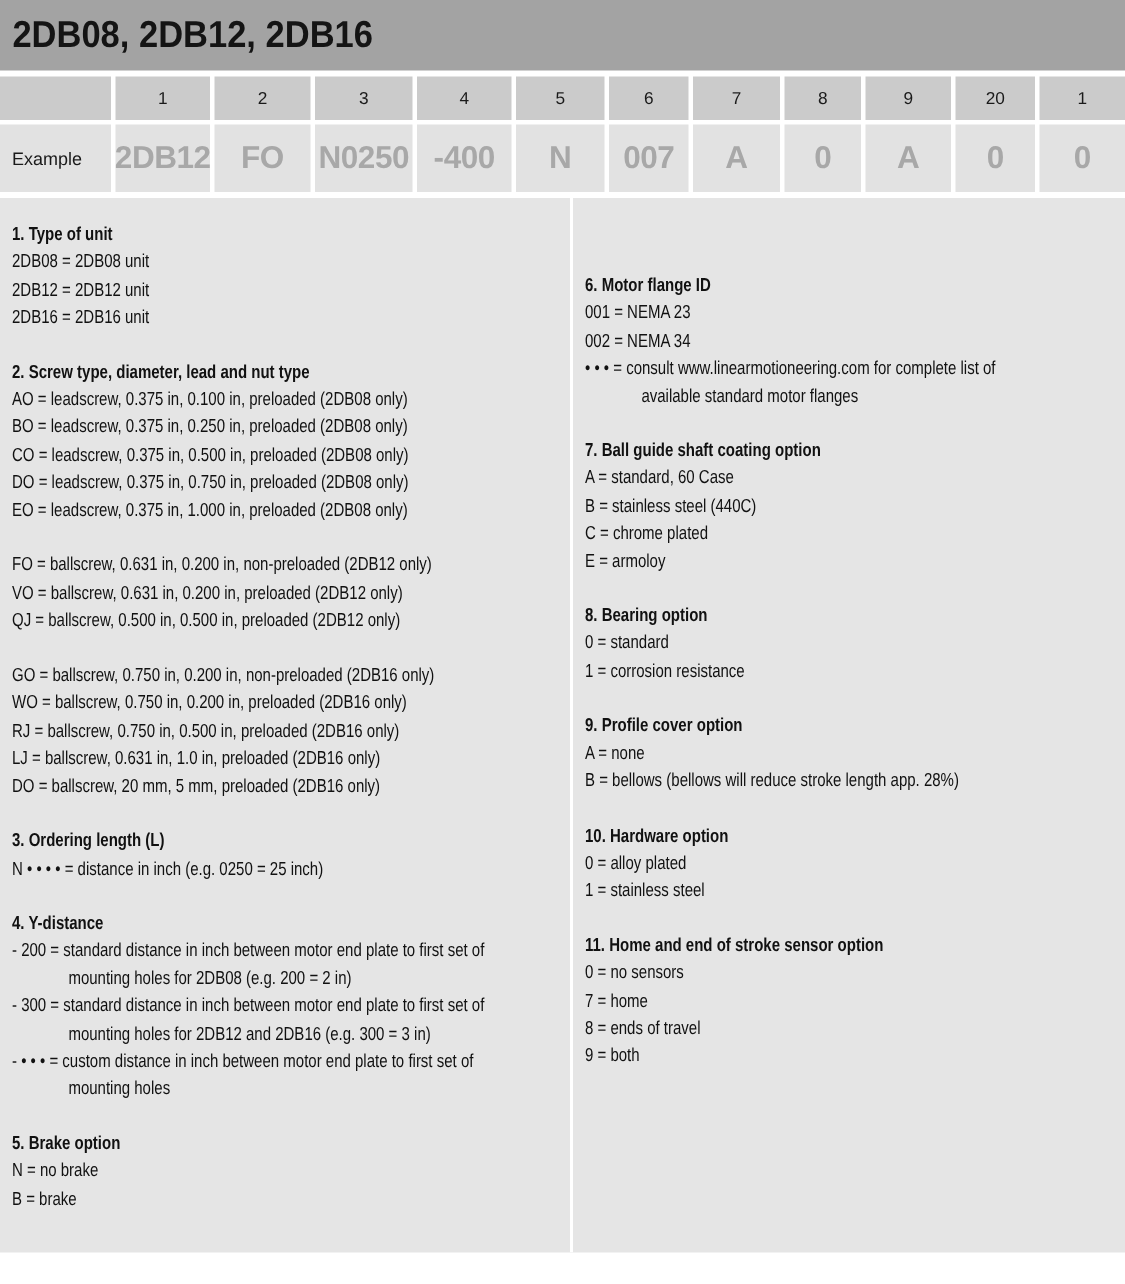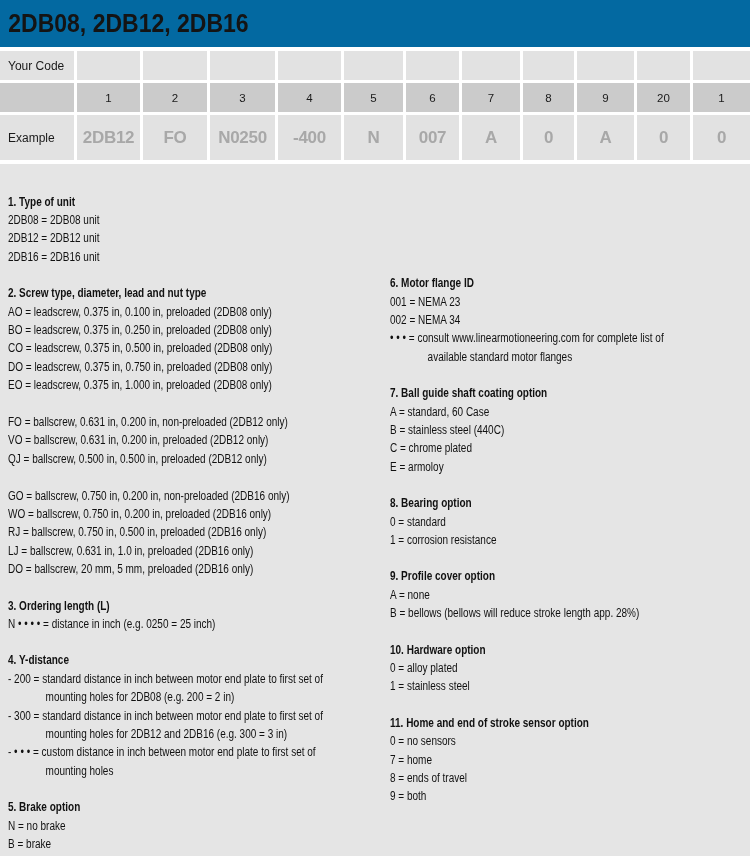--- a/index.html
+++ b/index.html
@@ -12,21 +12,21 @@
     position: relative;
     width: 750px;
     height: 856px;
     background: #ffffff;
     overflow: hidden;
   }
 
   
   .title-bar {
     height: 47px;
-    background: #0369a1;
+    background: #a3a3a3;
     margin-bottom: 4px;
     overflow: hidden;
   }
   .title-text {
     font-size: 25px;
     font-weight: bold;
     color: #141414;
     line-height: 47px;
     padding-left: 9px;
     transform: scaleX(0.92);
@@ -62,34 +62,33 @@
     justify-content: flex-start;
     padding-left: 8px;
     font-size: 12px;
     color: #1a1a1a;
   }
   .cell.num {
     font-size: 11.5px;
     color: #1a1a1a;
   }
   .cell.ex {
-    font-size: 17px;
+    font-size: 21px;
     font-weight: bold;
     color: #a8a8a8;
     letter-spacing: -0.3px;
   }
 
   
   .content {
     margin-top: 4px;
     height: 703px;
     background: #e5e5e5;
     display: flex;
     overflow: hidden;
-    align-items: center;
   }
   .col-left  { width: 380px; overflow: hidden; }
   .col-divider { width: 2px; background: #ffffff; }
   .col-right { flex: 1; overflow: hidden; margin-top: 34px; }
   .col-inner {
     transform: scaleX(0.8);
     transform-origin: 0 0;
     width: 125%;
     padding: 15px 0 0 10px;
     font-size: 12.5px;
@@ -108,34 +107,20 @@
 </head>
 <body>
 
 <div class="page">
 
   <div class="title-bar">
     <div class="title-text">2DB08, 2DB12, 2DB16</div>
   </div>
 
   <div class="code-table">
-    <div class="code-row row-yc">
-        <div class="cell light label">Your Code</div>
-        <div class="cell light"></div>
-        <div class="cell light"></div>
-        <div class="cell light"></div>
-        <div class="cell light"></div>
-        <div class="cell light"></div>
-        <div class="cell light"></div>
-        <div class="cell light"></div>
-        <div class="cell light"></div>
-        <div class="cell light"></div>
-        <div class="cell light"></div>
-        <div class="cell light"></div>
-      </div>
     <div class="code-row row-num">
         <div class="cell dark label"></div>
         <div class="cell dark num">1</div>
         <div class="cell dark num">2</div>
         <div class="cell dark num">3</div>
         <div class="cell dark num">4</div>
         <div class="cell dark num">5</div>
         <div class="cell dark num">6</div>
         <div class="cell dark num">7</div>
         <div class="cell dark num">8</div>

